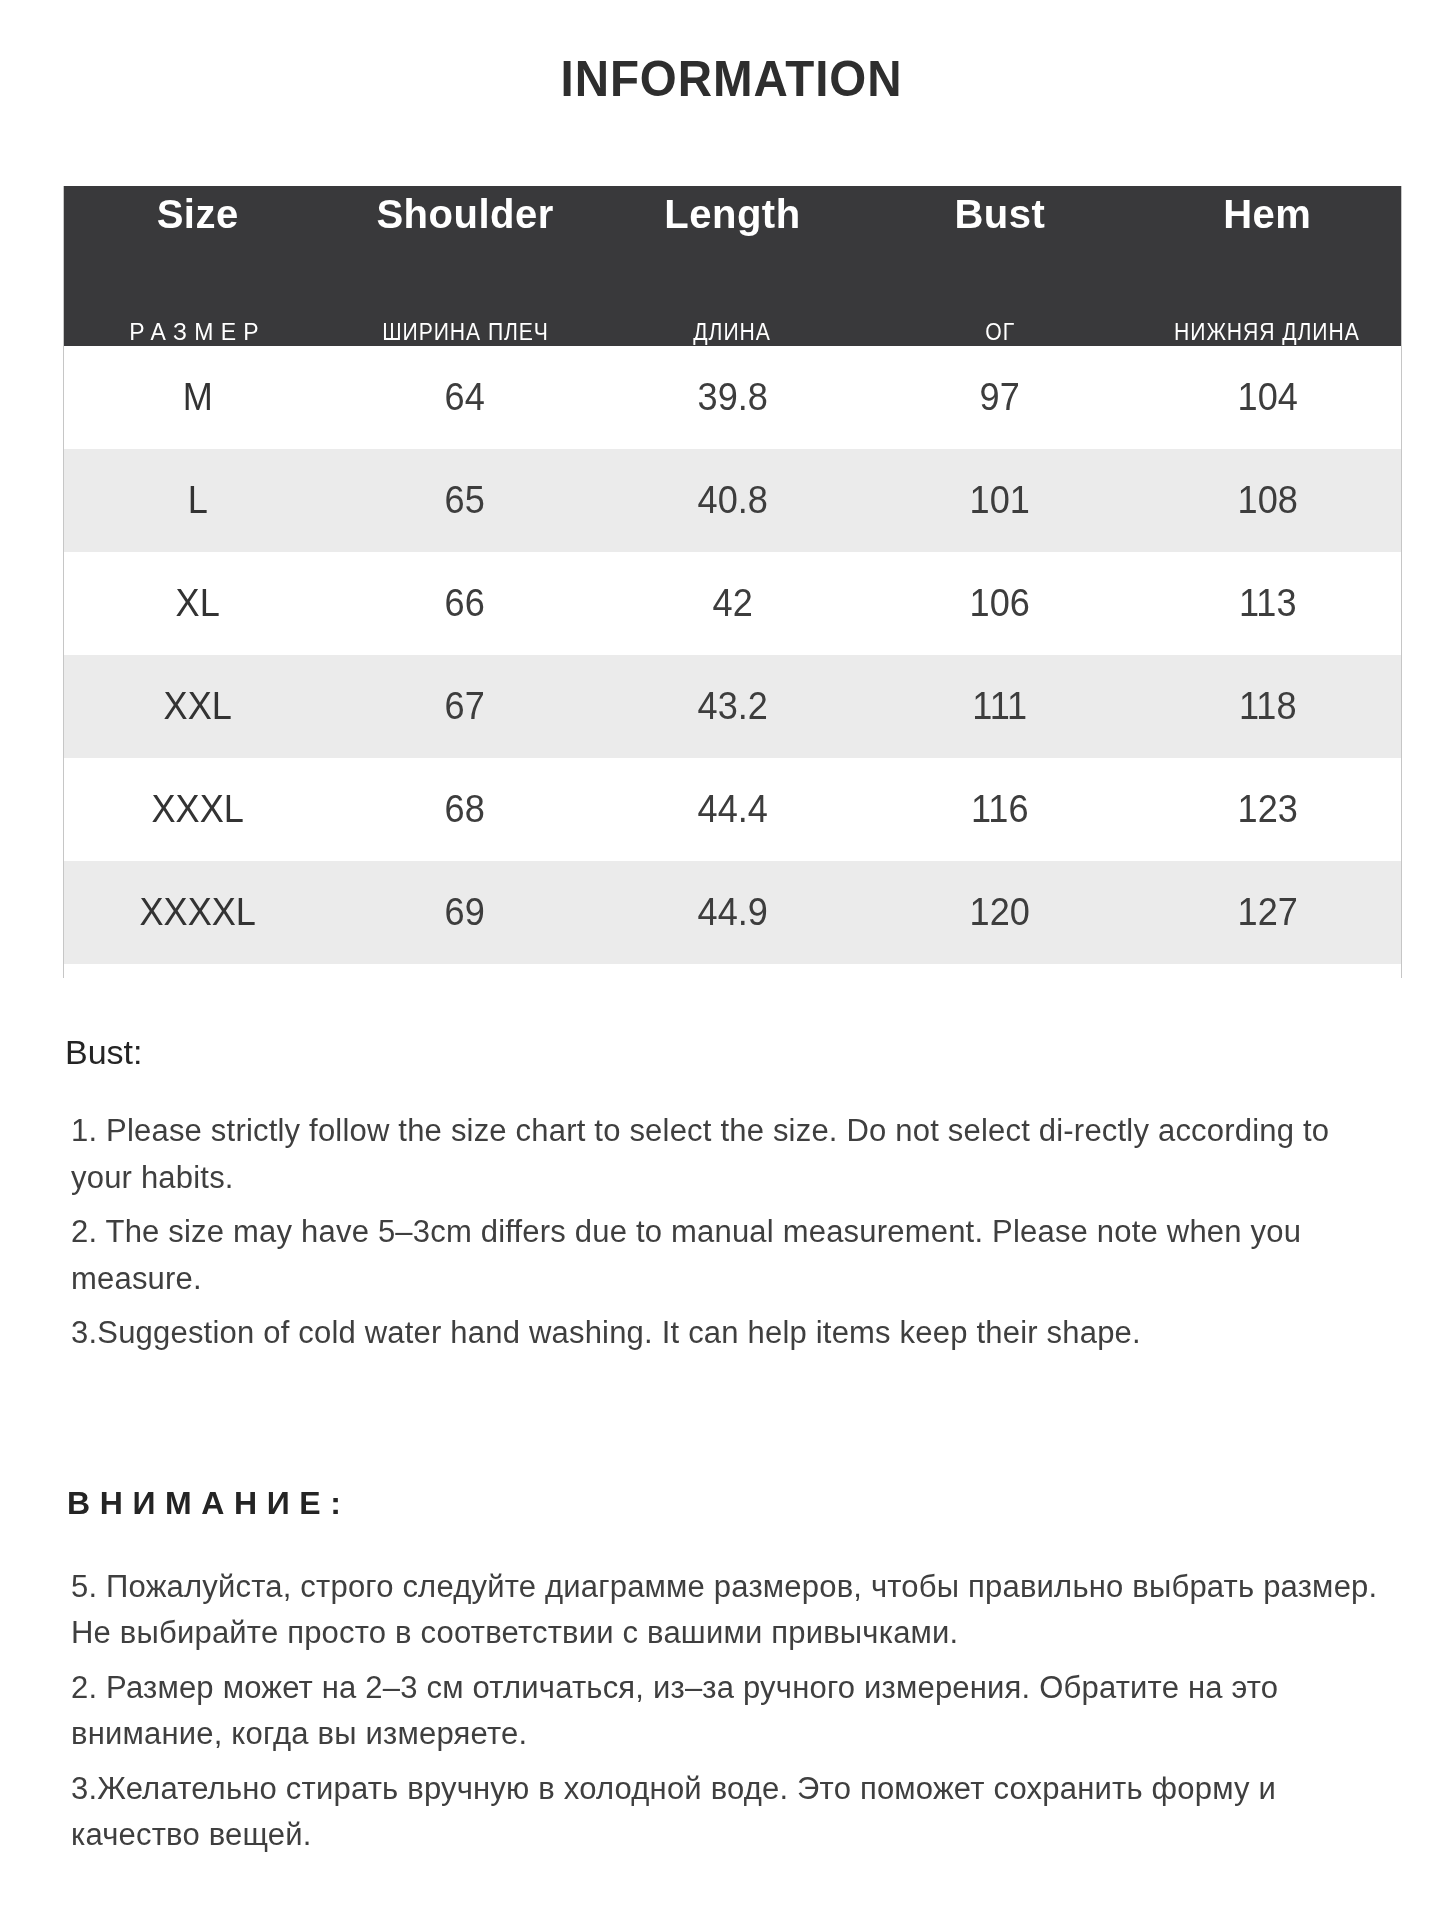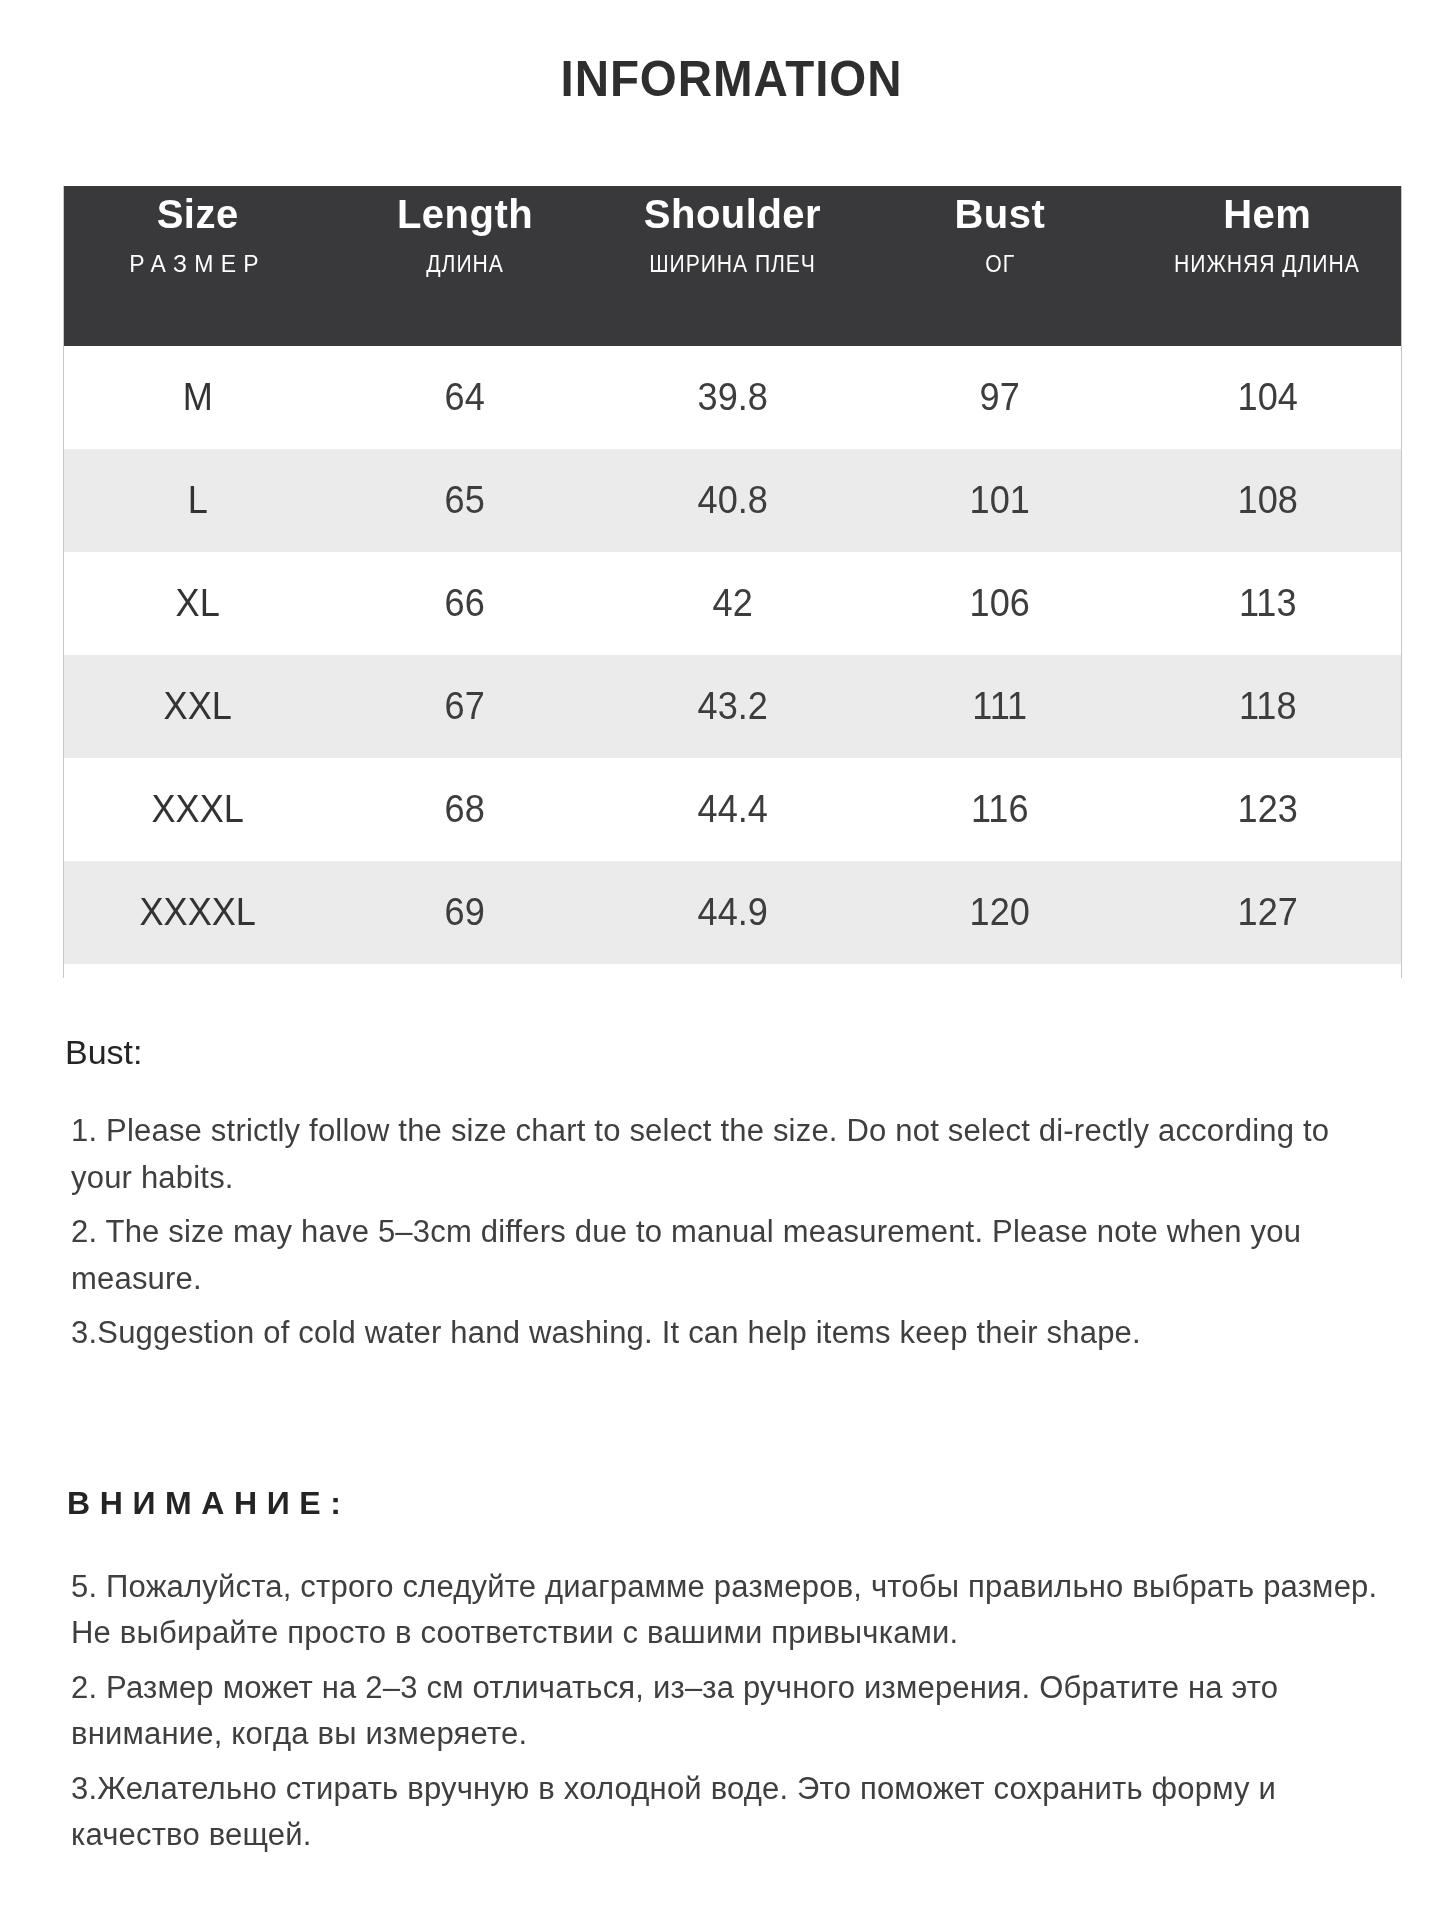--- a/index.html
+++ b/index.html
@@ -46,21 +46,21 @@
     display: flex;
     background: var(--header-bg, #39393b);
     color: var(--header-text, #ffffff);
     height: 160px;
   }
   .th {
     width: 20%;
     display: flex;
     flex-direction: column;
     align-items: center;
-    justify-content: flex-start;
+    justify-content: space-between;
     gap: 14px;
     padding-top: 6px;
     box-sizing: border-box;
   }
   .th-en {
     font-size: 40px;
     font-weight: 600;
     letter-spacing: 0.5px;
   }
   .th-ru {
@@ -130,26 +130,26 @@
 
   <h1 class="page-title">INFORMATION</h1>
 
   <div class="table-wrap">
     <div class="thead">
       <div class="th spaced">
         <div class="th-en">Size</div>
         <div class="th-ru">РАЗМЕР</div>
       </div>
       <div class="th">
+        <div class="th-en">Shoulder</div>
+        <div class="th-ru">ШИРИНА ПЛЕЧ</div>
+      </div>
+      <div class="th">
         <div class="th-en">Length</div>
         <div class="th-ru">ДЛИНА</div>
-      </div>
-      <div class="th">
-        <div class="th-en">Shoulder</div>
-        <div class="th-ru">ШИРИНА ПЛЕЧ</div>
       </div>
       <div class="th">
         <div class="th-en">Bust</div>
         <div class="th-ru">ОГ</div>
       </div>
       <div class="th">
         <div class="th-en">Hem</div>
         <div class="th-ru">НИЖНЯЯ ДЛИНА</div>
       </div>
     </div>

